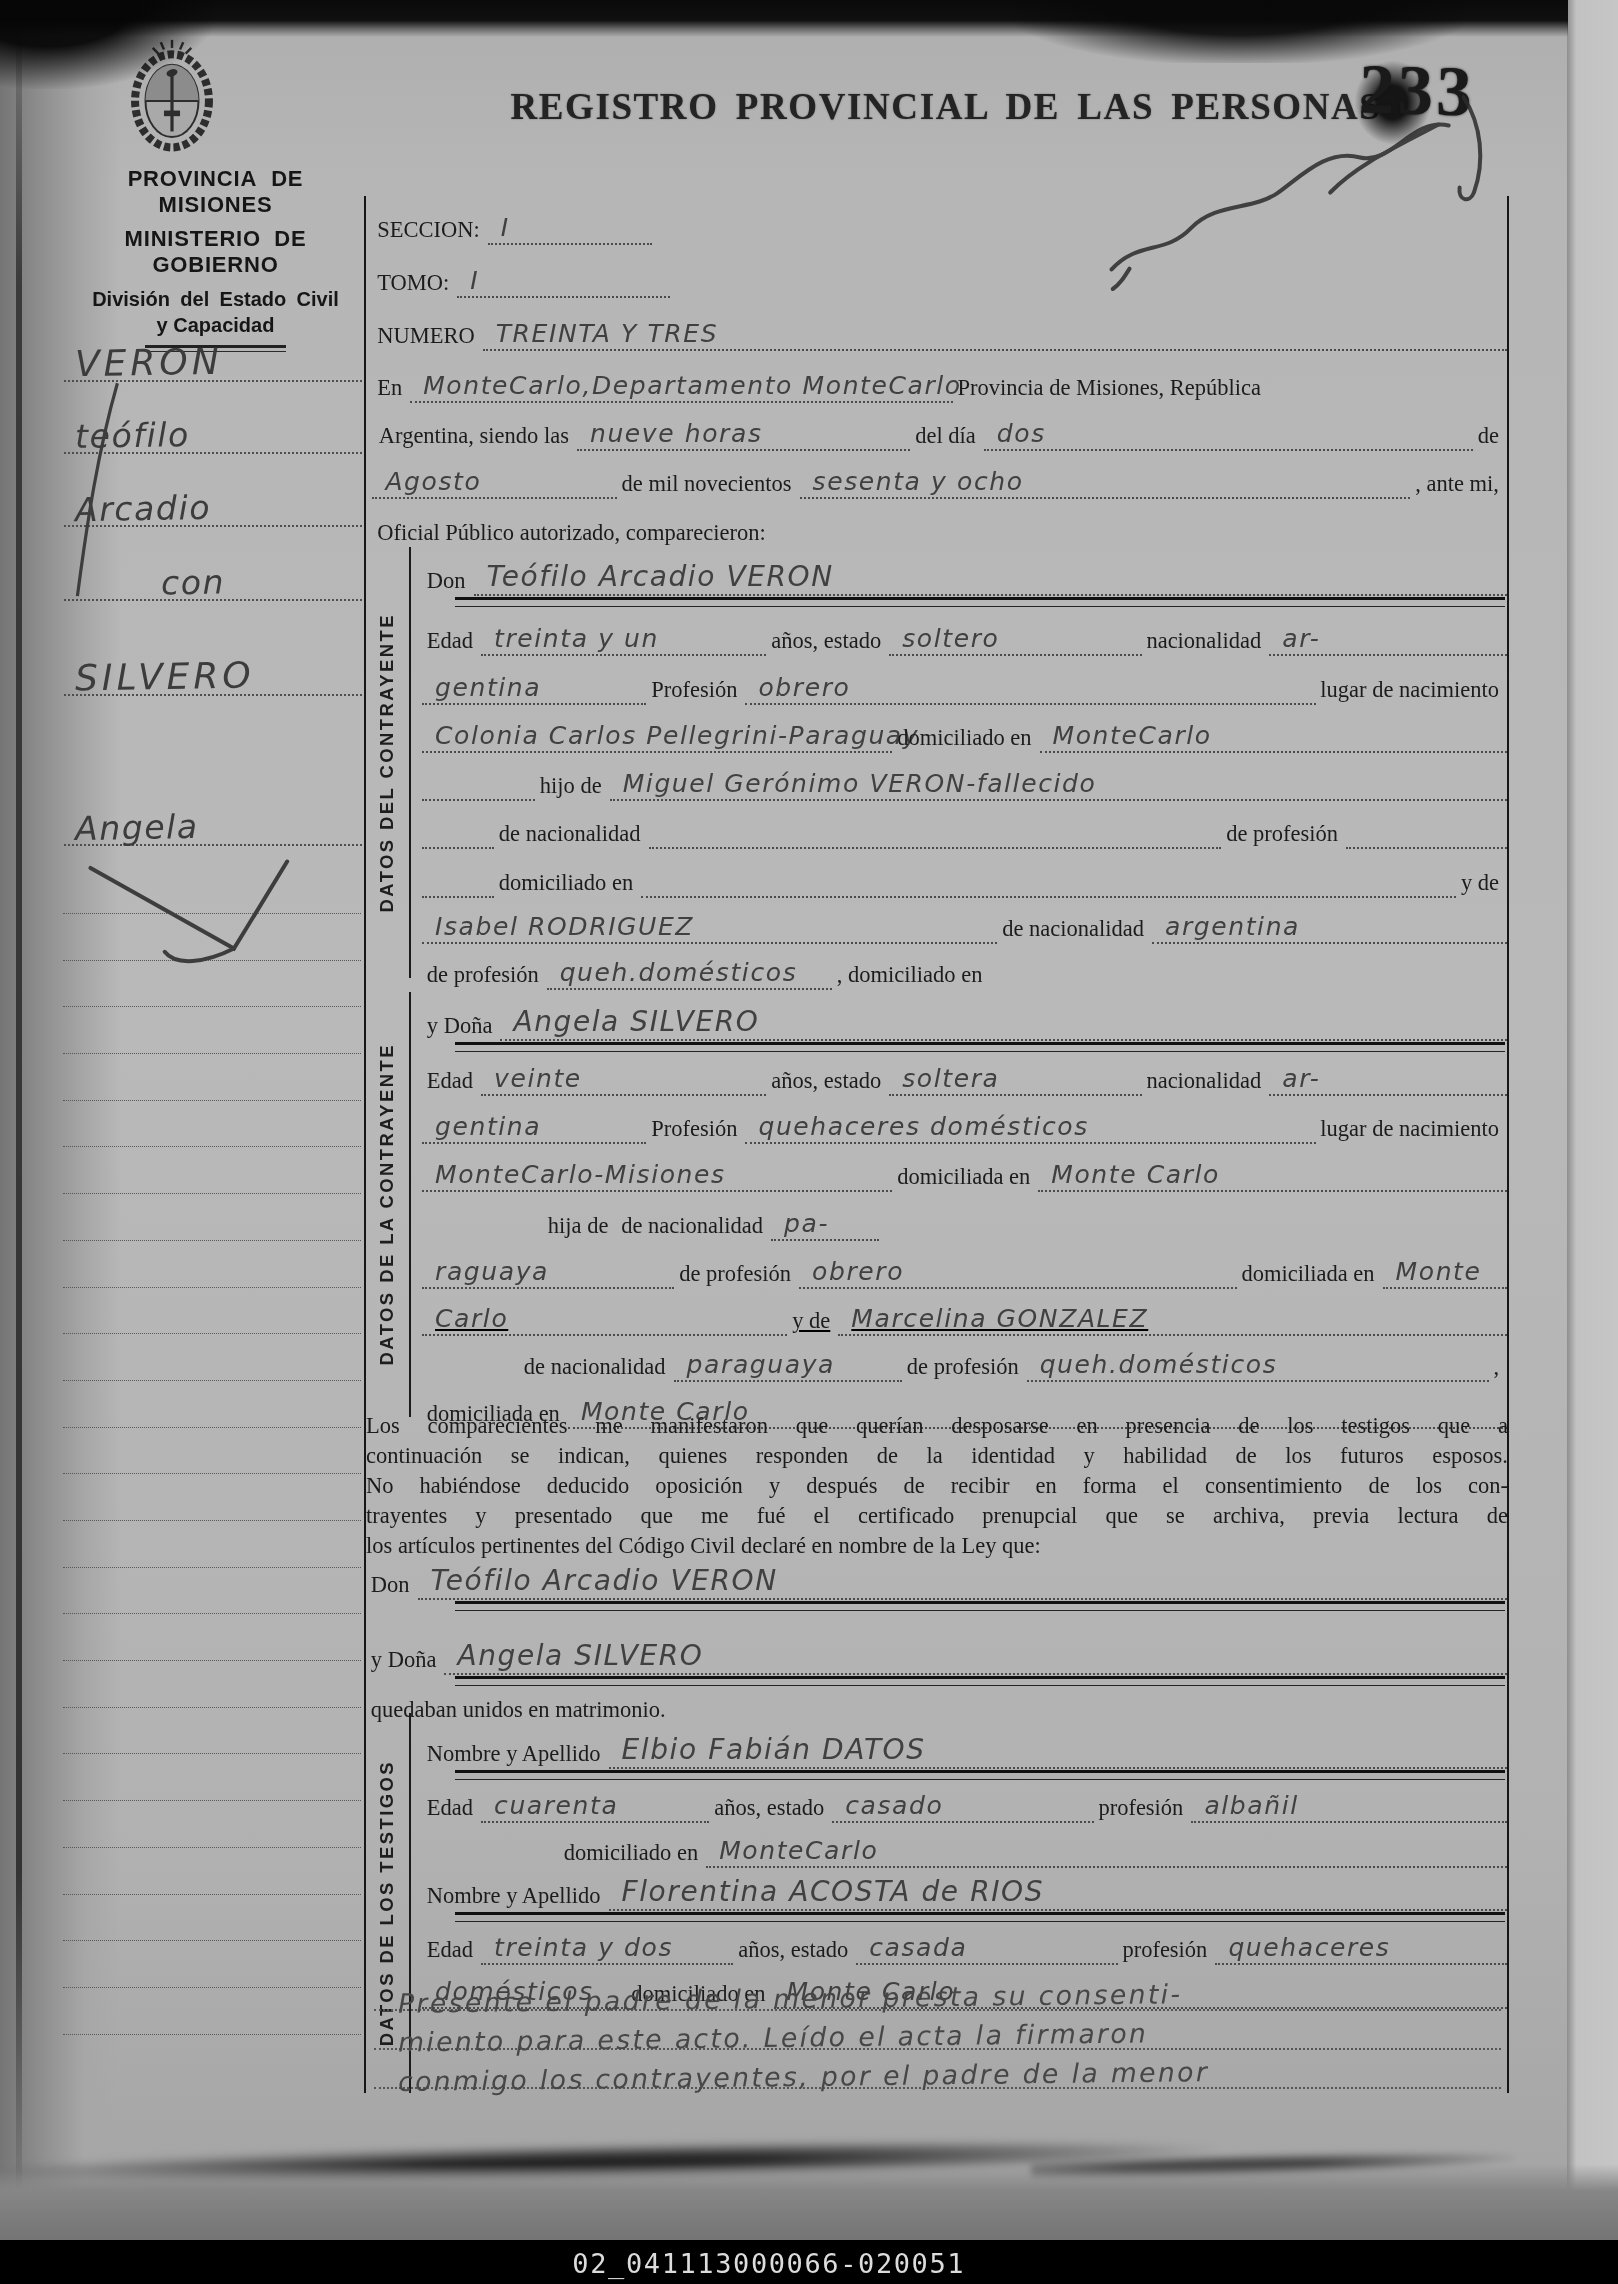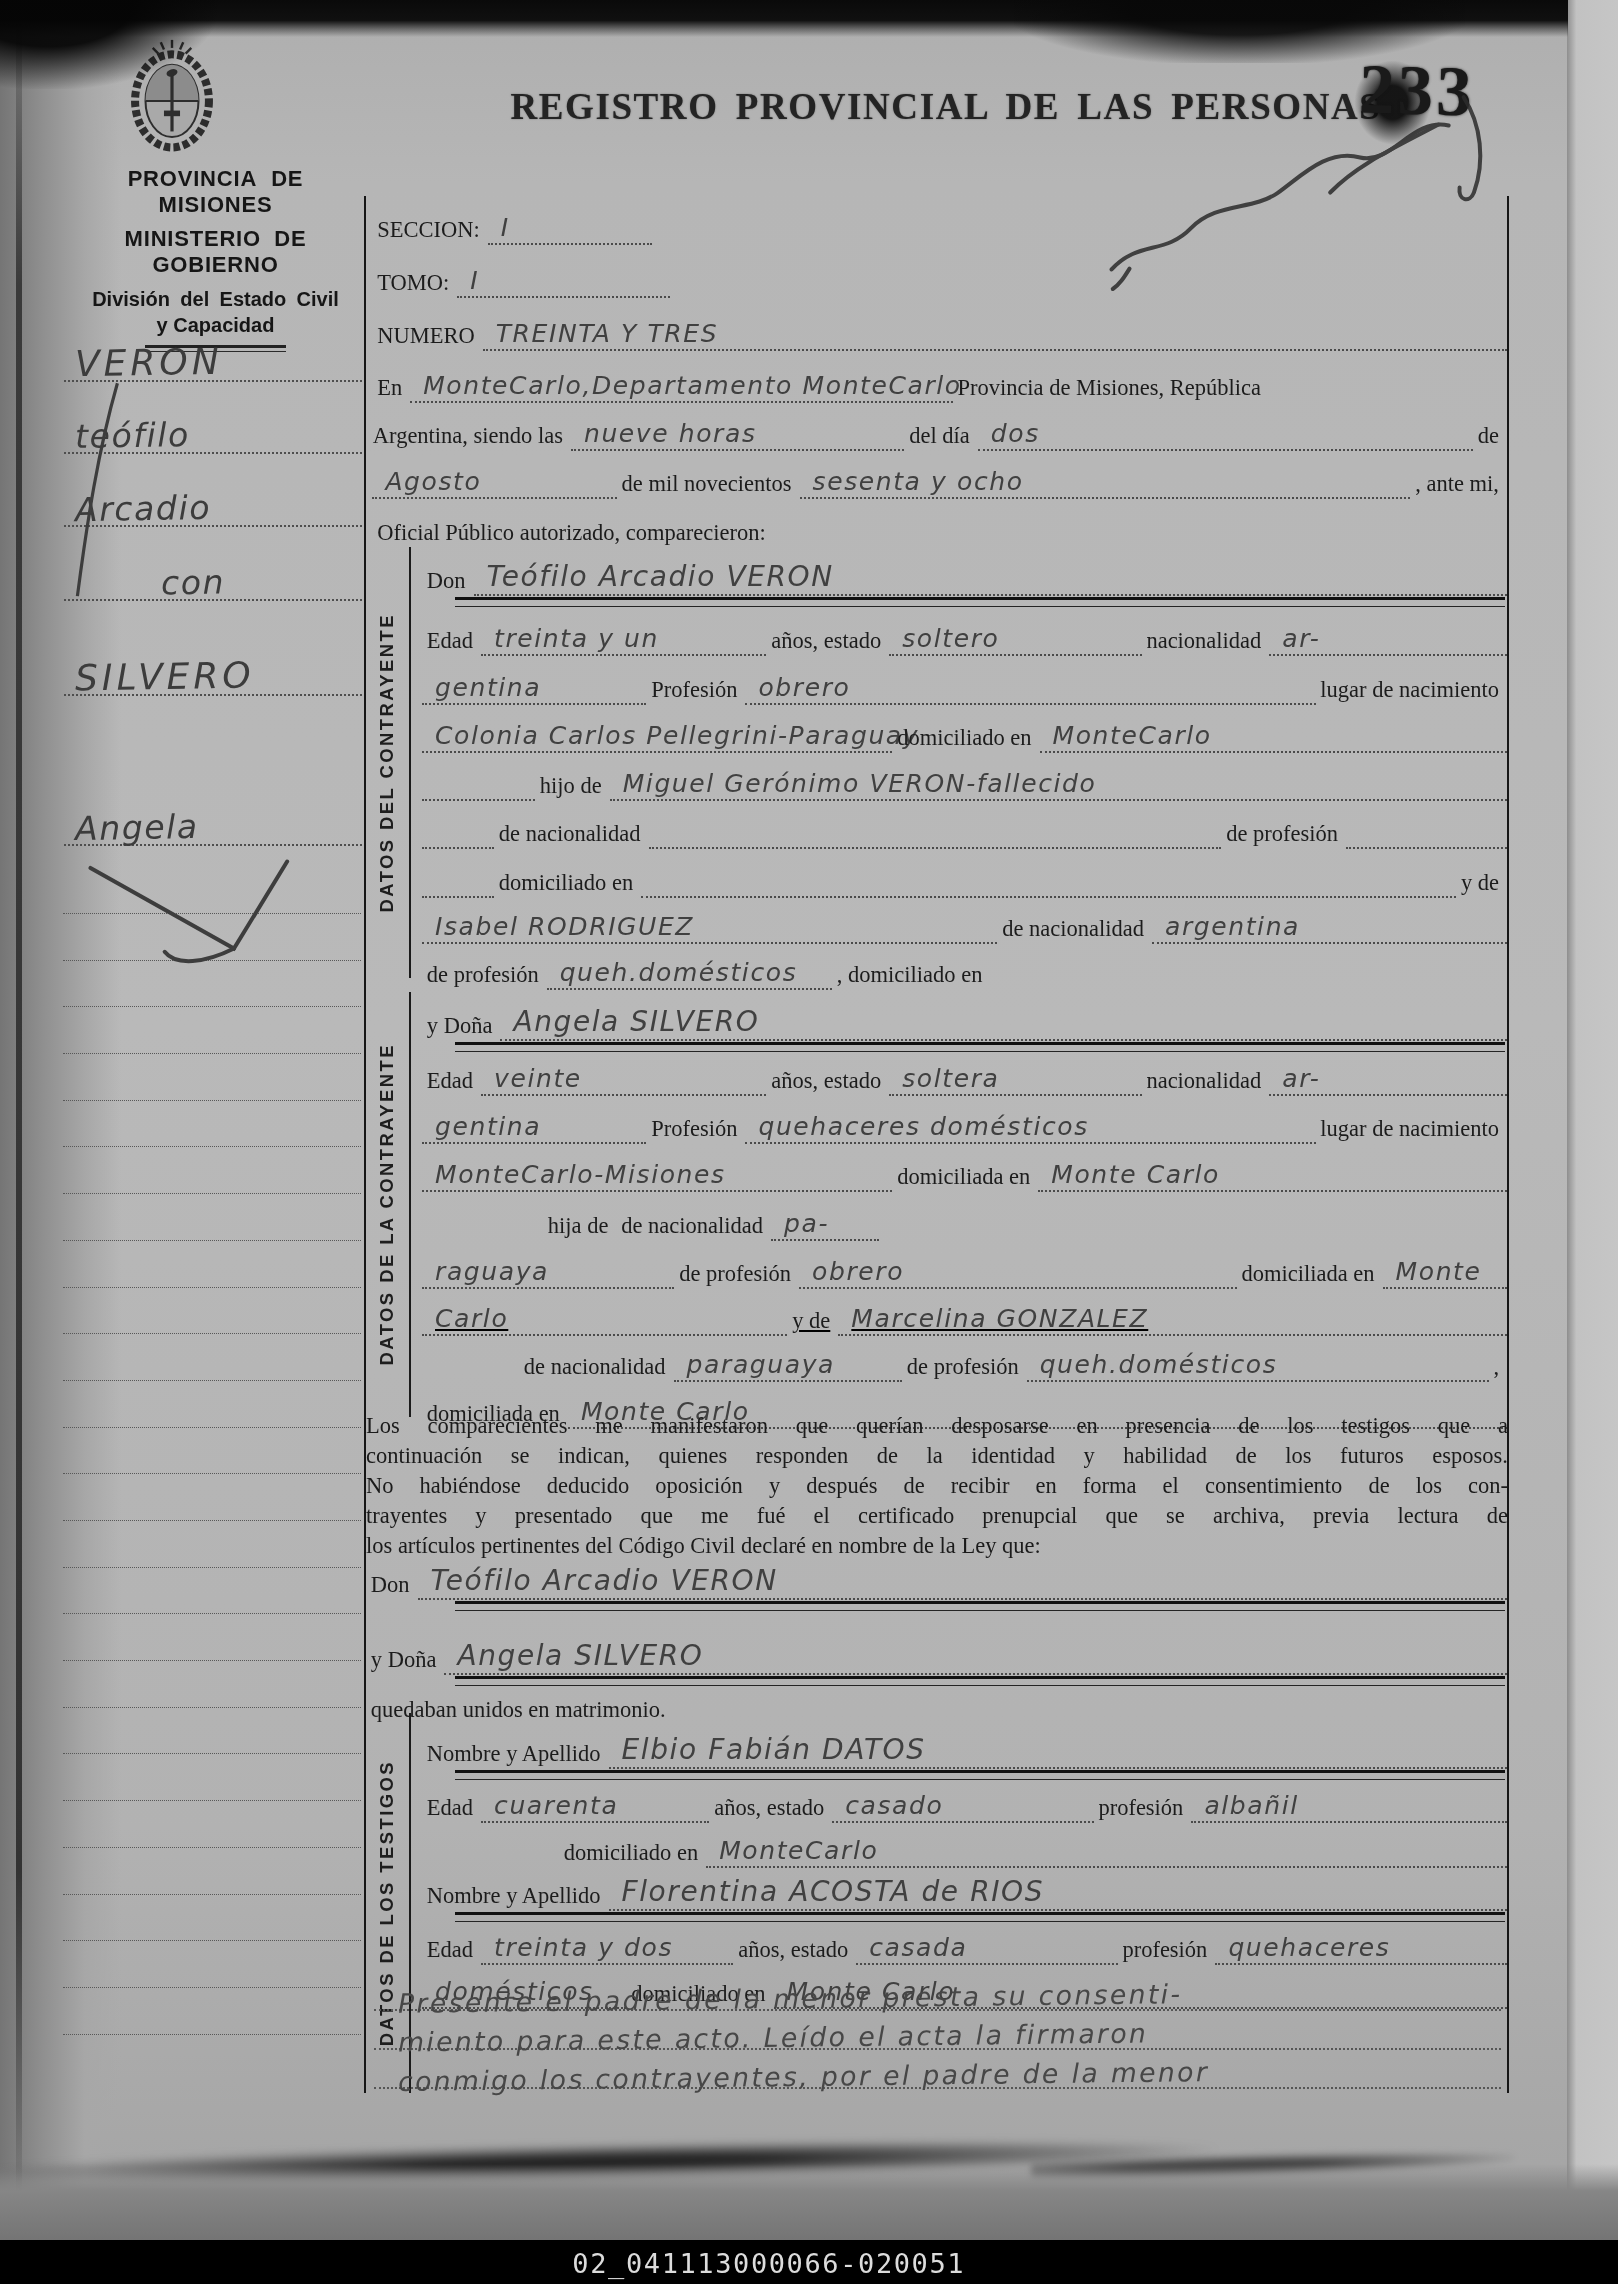--- a/index.html
+++ b/index.html
@@ -207,21 +207,21 @@
       </div>
       <div class="row" style="top: 309px; padding-left: 6.4px;">
         <span class="p">NUMERO</span>
         <span class="hand grow">TREINTA  Y  TRES</span>
       </div>
       <div class="row" style="top: 361px; padding-left: 6.4px;">
         <span class="p">En</span>
         <span class="hand" style="width: 523px;">MonteCarlo,Departamento MonteCarlo</span>
         <span class="p">Provincia de Misiones, República</span>
       </div>
-      <div class="row" style="top: 409px; padding-left: 2px;">
+      <div class="row" style="top: 409px; padding-left: 8px;">
         <span class="p">Argentina, siendo las</span>
         <span class="hand" style="width: 314px;">nueve  horas</span>
         <span class="p">del día</span>
         <span class="hand grow">dos</span>
         <span class="p">de</span>
       </div>
       <div class="row" style="top: 457px; padding-left: 6.4px;">
         <span class="hand" style="width: 225px;">Agosto</span>
         <span class="p">de mil novecientos</span>
         <span class="hand grow">sesenta  y  ocho</span>

